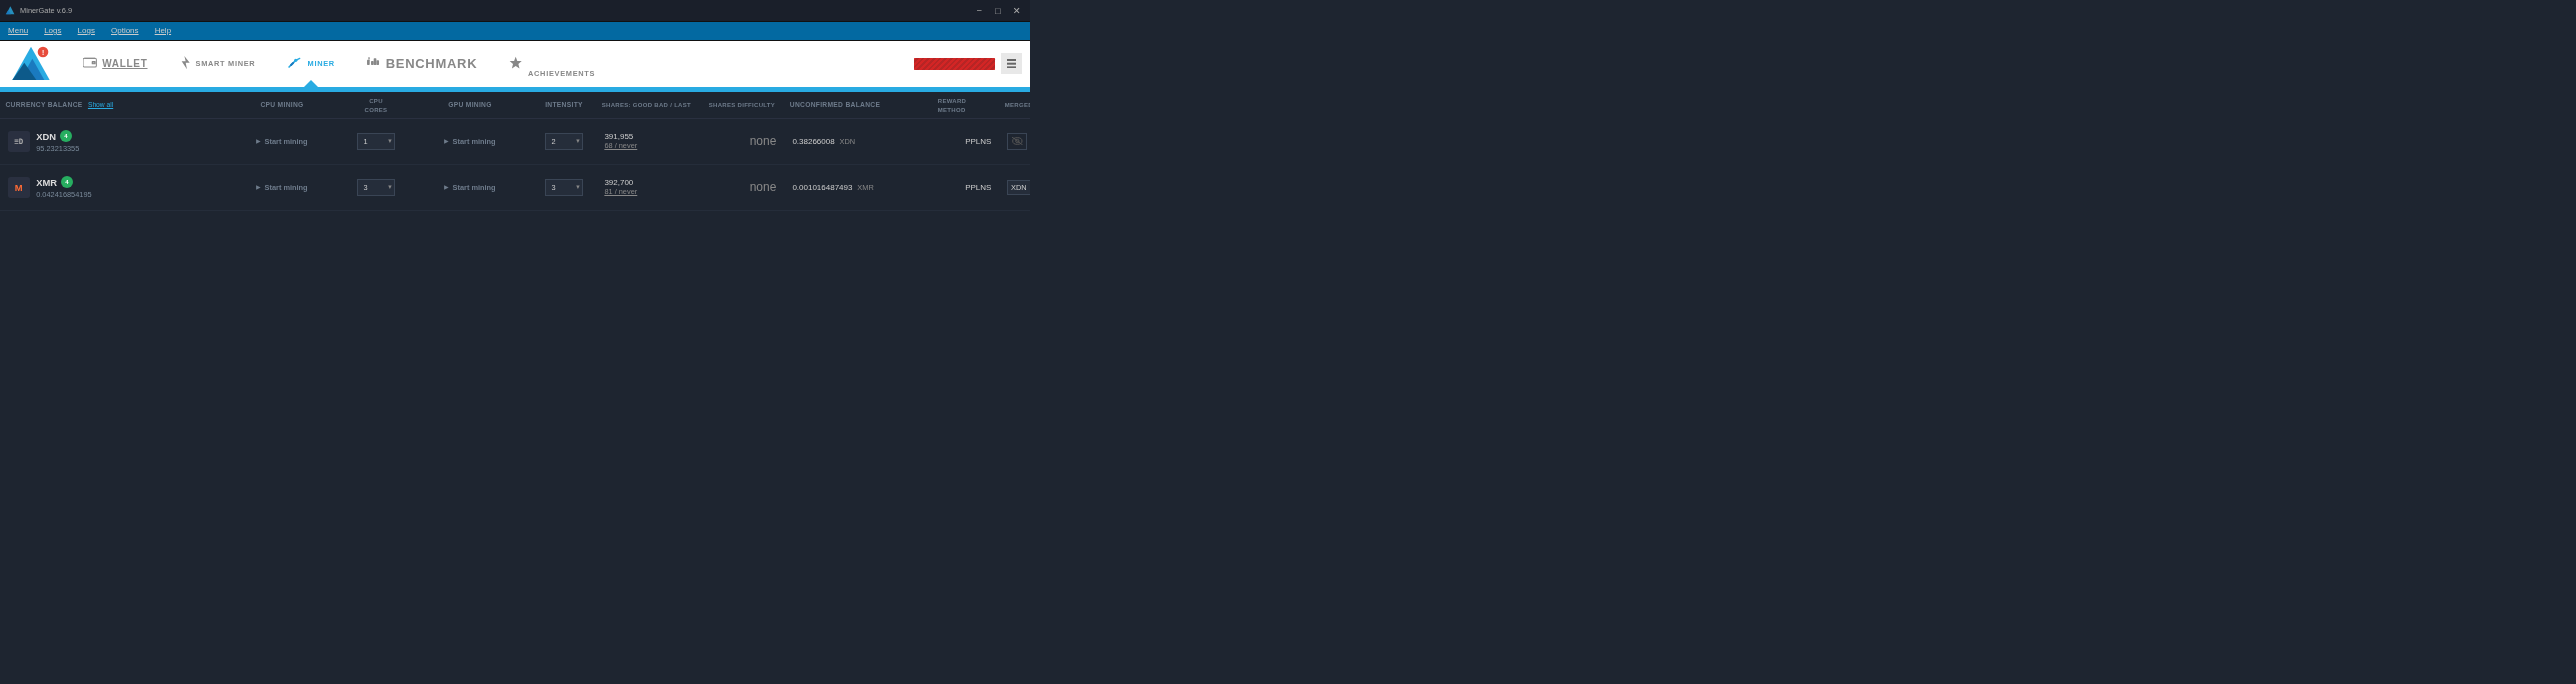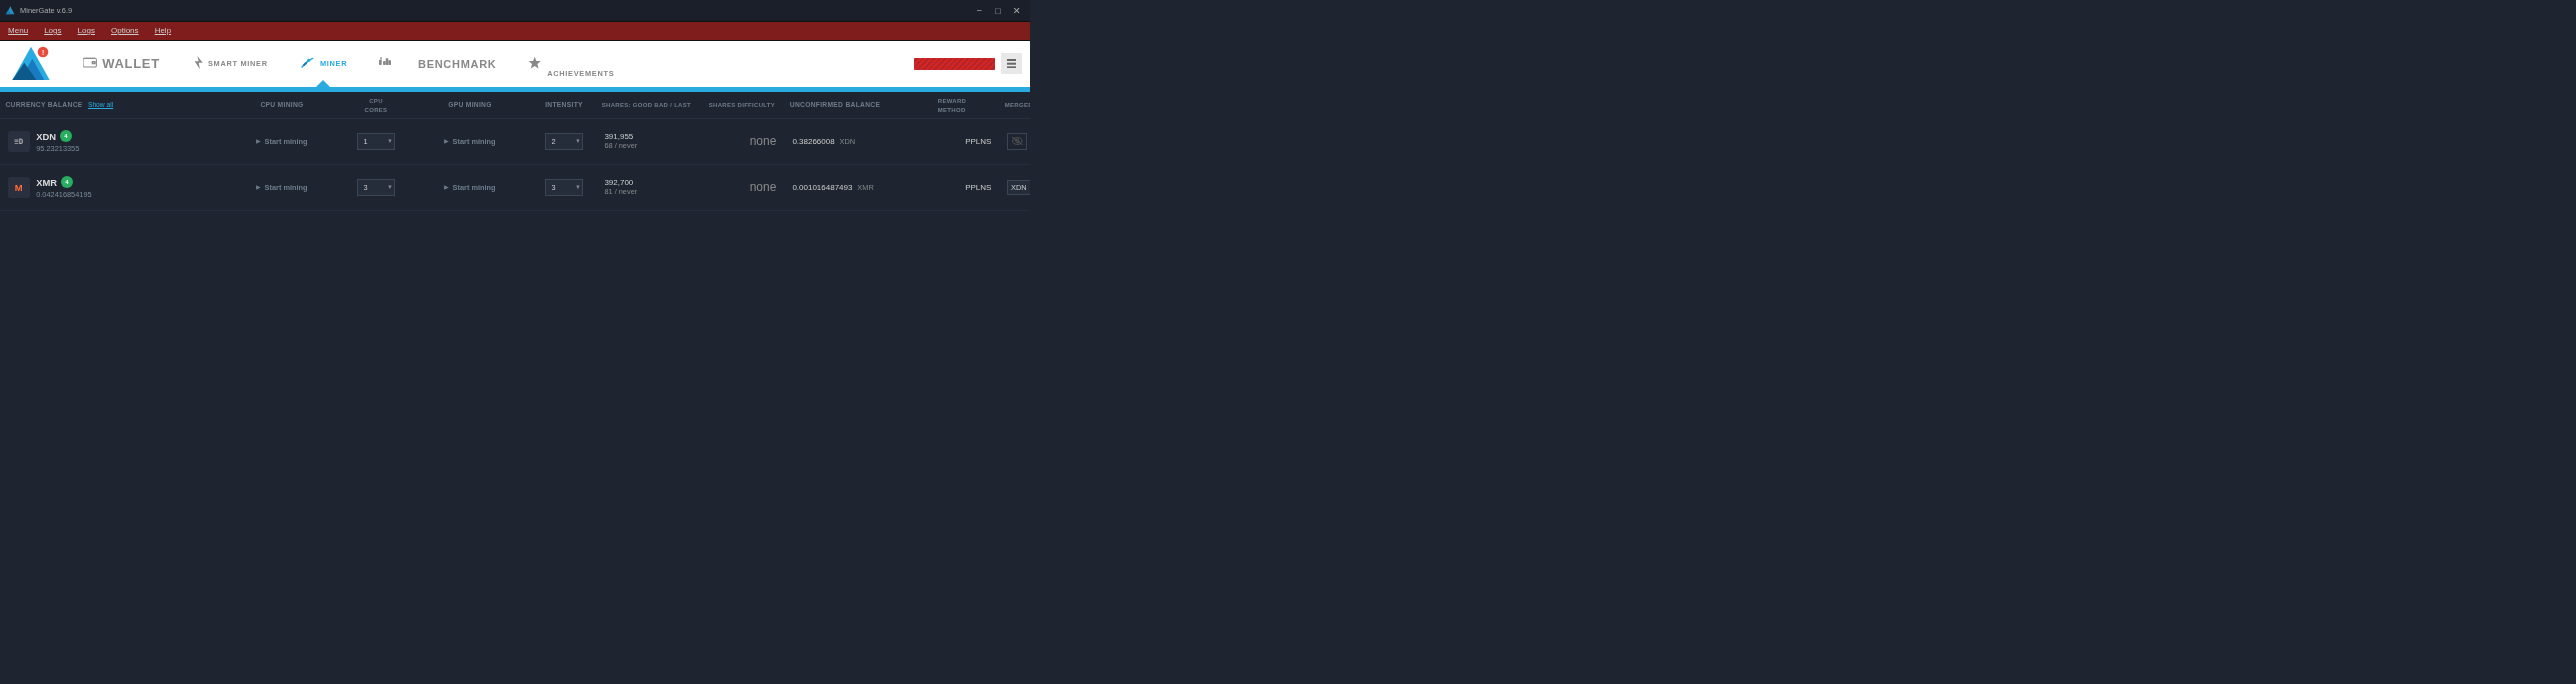--- a/index.html
+++ b/index.html
@@ -46,21 +46,21 @@
       color: #aaa;
       cursor: pointer;
       font-size: 9.4px;
       display: flex;
       align-items: center;
       justify-content: center;
     }
 
     
     .menu-bar {
-      background: #7f1d1d;
+      background: #0369a1;
       height: 19px;
       display: flex;
       align-items: center;
       padding: 0 5.4px;
       gap: 10.7px;
       border-bottom: 0.7px solid #111;
     }
     .menu-item {
       color: #ccc;
       font-size: 8px;
@@ -377,20 +377,21 @@
       min-width: 107px;
       padding: 0 8px;
     }
     .shares-good {
       color: #ccc;
       font-size: 8px;
     }
     .shares-bad {
       color: #888;
       font-size: 7.4px;
+      text-decoration: underline;
     }
     .difficulty-cell {
       width: 81px;
       min-width: 81px;
       padding: 0 8px;
       color: #888;
       font-size: 12px;
       text-align: right;
     }
     .unconfirmed-cell {
@@ -498,21 +499,21 @@
 
     <div class="nav-tab">
       <span class="nav-tab-icon">
         <svg width="13.4" height="10.7" viewBox="0 0 20 16">
             <rect x="0" y="2" width="20" height="13" rx="2" fill="none" stroke="#888" stroke-width="1.5"></rect>
             <rect x="13" y="6" width="6" height="5" rx="1" fill="#888"></rect>
             <circle cx="16" cy="8.5" r="1" fill="#bbb"></circle>
             <line x1="2" y1="2" x2="18" y2="2" stroke="#888" stroke-width="1.5"></line>
           </svg>
       </span>
-      <span style="font-size:13px;font-weight:700;color:#888;letter-spacing:0.7px;">WALLET</span>
+      <span style="font-size:10px;font-weight:700;color:#888;letter-spacing:0.7px;text-decoration:underline;">WALLET</span>
     </div>
 
     <div class="nav-tab">
       <span class="nav-tab-icon">
         <svg width="10.7" height="13.4" viewBox="0 0 16 20">
             <polygon points="8,0 16,10 10,10 12,20 4,8 10,8" fill="#888"></polygon>
           </svg>
       </span>
       <span style="font-size:7.4px;font-weight:700;color:#888;letter-spacing:0.7px;">SMART MINER</span>
     </div>
@@ -532,21 +533,21 @@
     <div class="nav-tab">
       <span class="nav-tab-icon">
         <svg width="13.4" height="12" viewBox="0 0 20 18">
             <rect x="0" y="4" width="4" height="8" rx="1" fill="#888"></rect>
             <rect x="2" y="0" width="2" height="4" rx="1" fill="#888"></rect>
             <rect x="6" y="6" width="4" height="6" rx="1" fill="#888"></rect>
             <rect x="10" y="2" width="4" height="10" rx="1" fill="#888"></rect>
             <rect x="14" y="5" width="4" height="7" rx="1" fill="#888"></rect>
           </svg>
       </span>
-      <span style="font-size:11px;font-weight:700;color:#888;letter-spacing:0.7px;margin-left:20px;">BENCHMARK</span>
+      <span style="font-size:13px;font-weight:700;color:#888;letter-spacing:0.7px;">BENCHMARK</span>
     </div>
 
     <div class="nav-tab">
       <span class="nav-tab-icon">
         <svg width="13.4" height="13.4" viewBox="0 0 20 20">
             <polygon points="10,1 12.4,7.3 19,7.6 14,12 15.7,18.5 10,15 4.3,18.5 6,12 1,7.6 7.6,7.3" fill="#888"></polygon>
           </svg>
       </span>
       <span style="font-size:7.4px;font-weight:700;color:#888;letter-spacing:0.7px;margin-top:20px;">ACHIEVEMENTS</span>
     </div>

